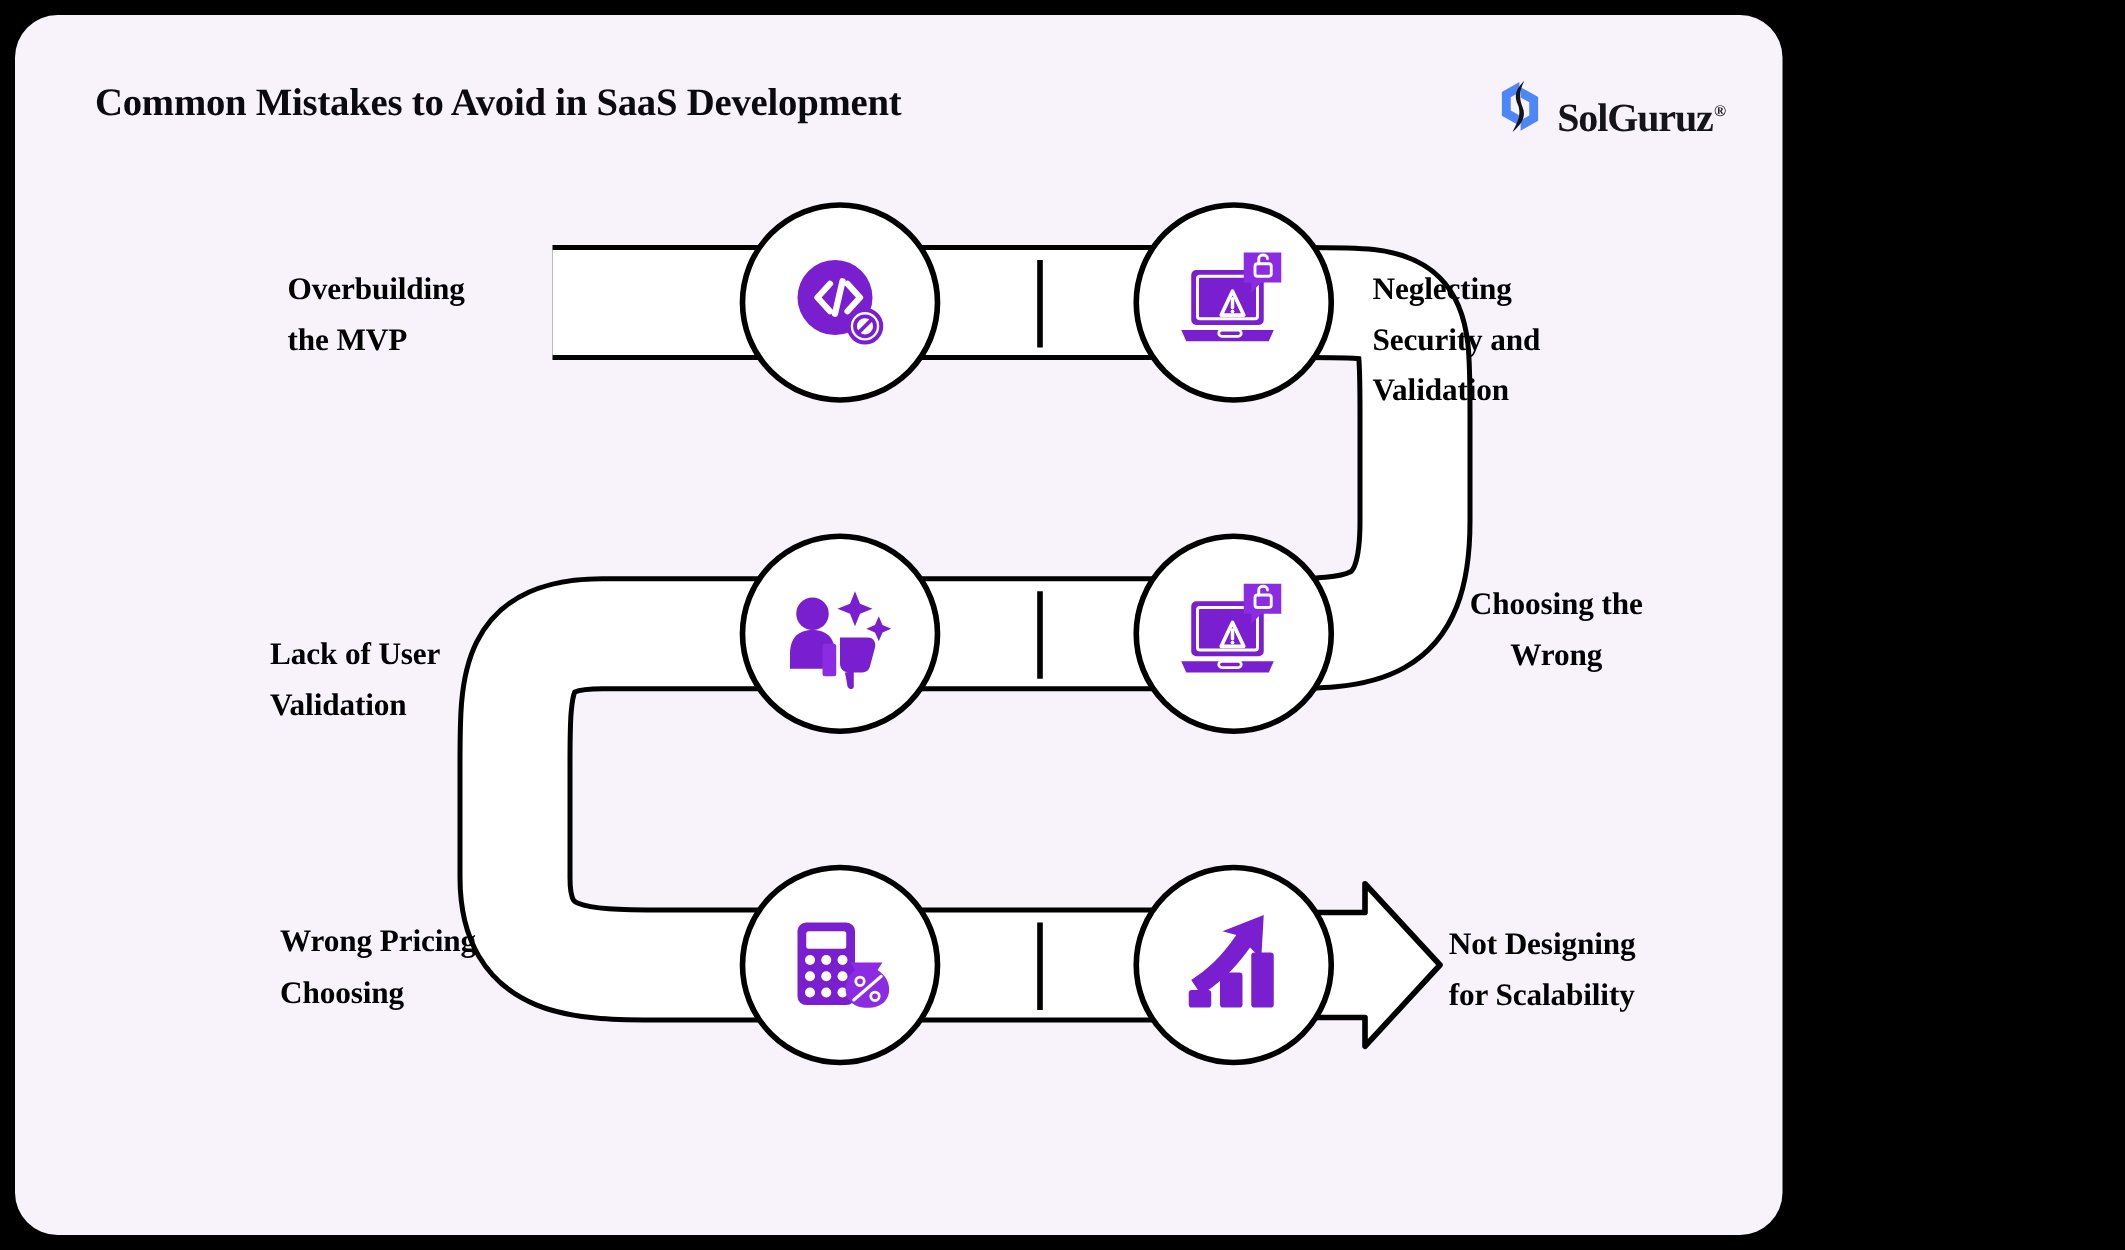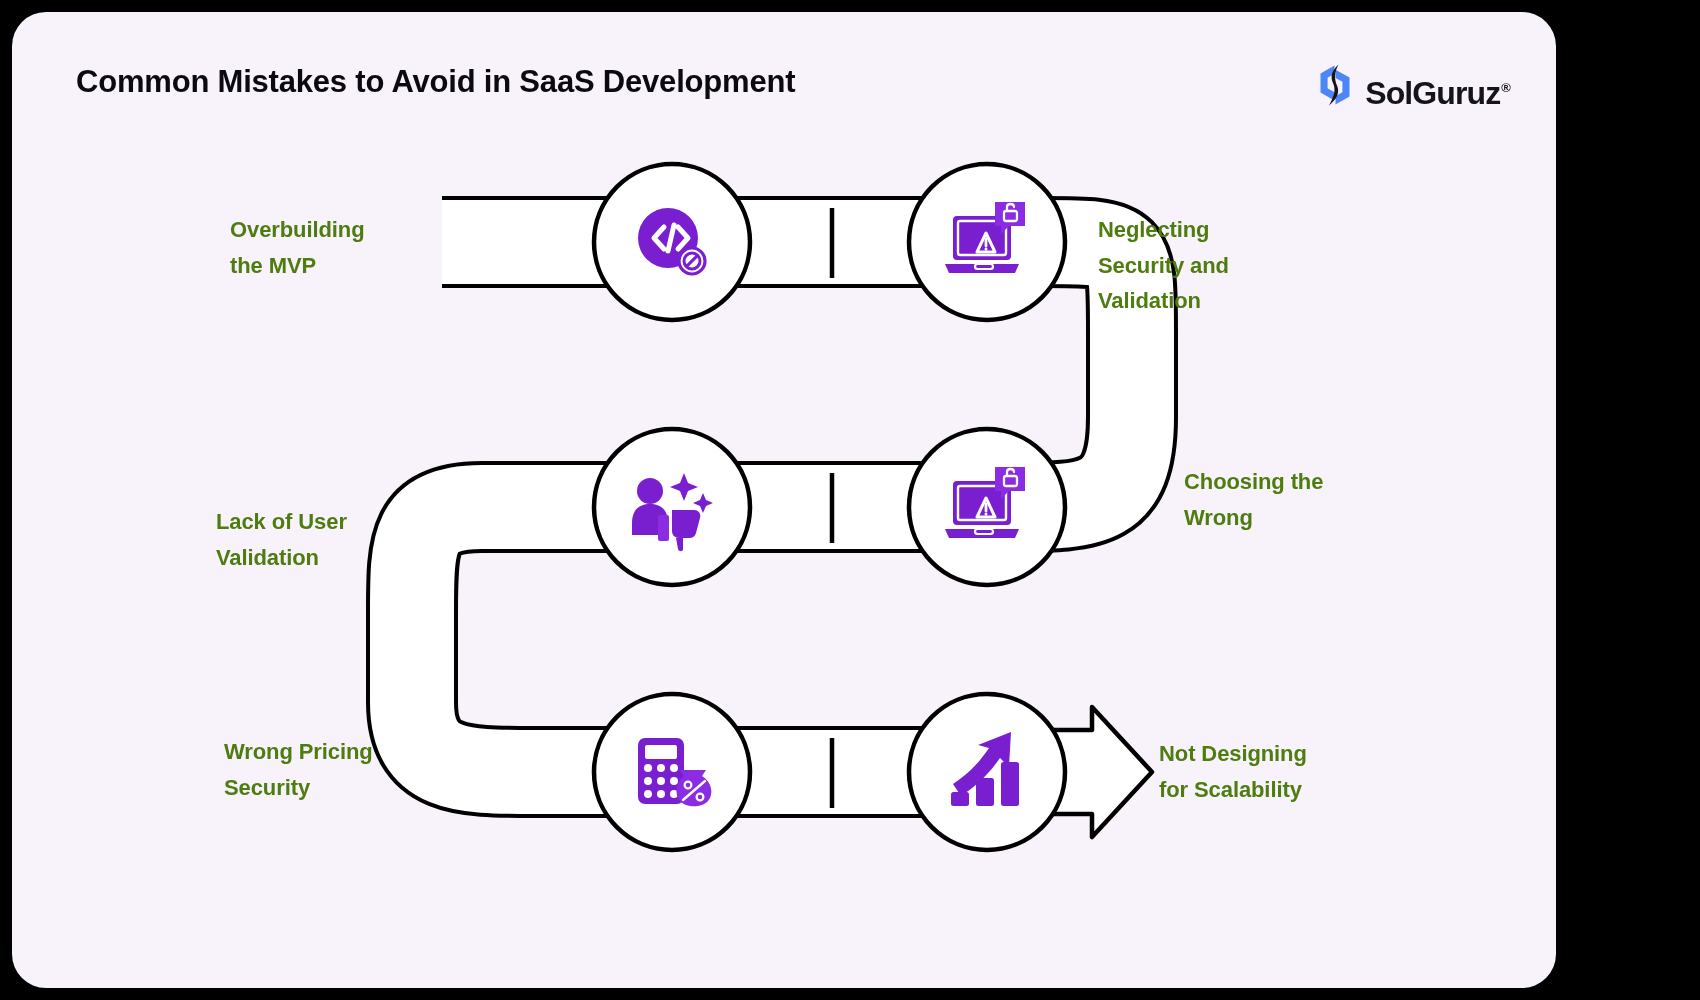--- a/index.html
+++ b/index.html
@@ -16,25 +16,26 @@
   #stage {
     position: relative;
     width: 1700px;
     height: 1000px;
     background: #000000;
   }
   #card {
     position: absolute;
     left: 12px;
     top: 12px;
-    width: 1544px;
+    width: 1414px;
     height: 976px;
     background: #f8f2fb;
     border-radius: 34px;
     overflow: hidden;
+    font-family: Liberation Serif, serif;
   }
 
   
   #page-title {
     position: absolute;
     left: 64px;
     top: 52px;
     font-size: 31px;
     font-weight: bold;
     letter-spacing: -0.2px;
@@ -69,34 +70,34 @@
   
   #flow {
     position: absolute;
     left: 0;
     top: 0;
   }
 
   
   .node-label {
     position: absolute;
-    font-size: 22px;
+    font-size: 25px;
     font-weight: bold;
     line-height: 1.62;
-    color: #4d7c0f;
+    color: #000000;
     letter-spacing: -0.1px;
   }
   .label-left  { text-align: left; }
   .label-right { text-align: left; }
 
   .lbl-overbuilding { left: 218px;  top: 200px; width: 260px; }
   .lbl-uservalidation { left: 204px; top: 472px; width: 280px; margin-top: 20px; }
   .lbl-pricing      { left: 212px;  top: 722px; width: 280px; }
   .lbl-security     { left: 1086px; top: 200px; width: 300px; }
-  .lbl-architecture { left: 1172px; top: 452px; width: 300px; }
+  .lbl-architecture { left: 1083px; top: 452px; width: 300px; text-align: center; }
   .lbl-scalability  { left: 1147px; top: 724px; width: 320px; }
 </style>
 </head>
 <body>
 
 <div id="stage">
   <div id="card">
 
     <div id="page-title">Common Mistakes to Avoid in SaaS Development</div>
 
@@ -249,21 +250,21 @@
       <div>Validation</div>
     </div>
 
     <div class="node-label label-right lbl-architecture">
       <div>Choosing the</div>
       <div>Wrong</div>
     </div>
 
     <div class="node-label label-left lbl-pricing">
       <div>Wrong Pricing</div>
-      <div>Security</div>
+      <div>Choosing</div>
     </div>
 
     <div class="node-label label-right lbl-scalability">
       <div>Not Designing</div>
       <div>for Scalability</div>
     </div>
 
   </div>
 </div>
 

